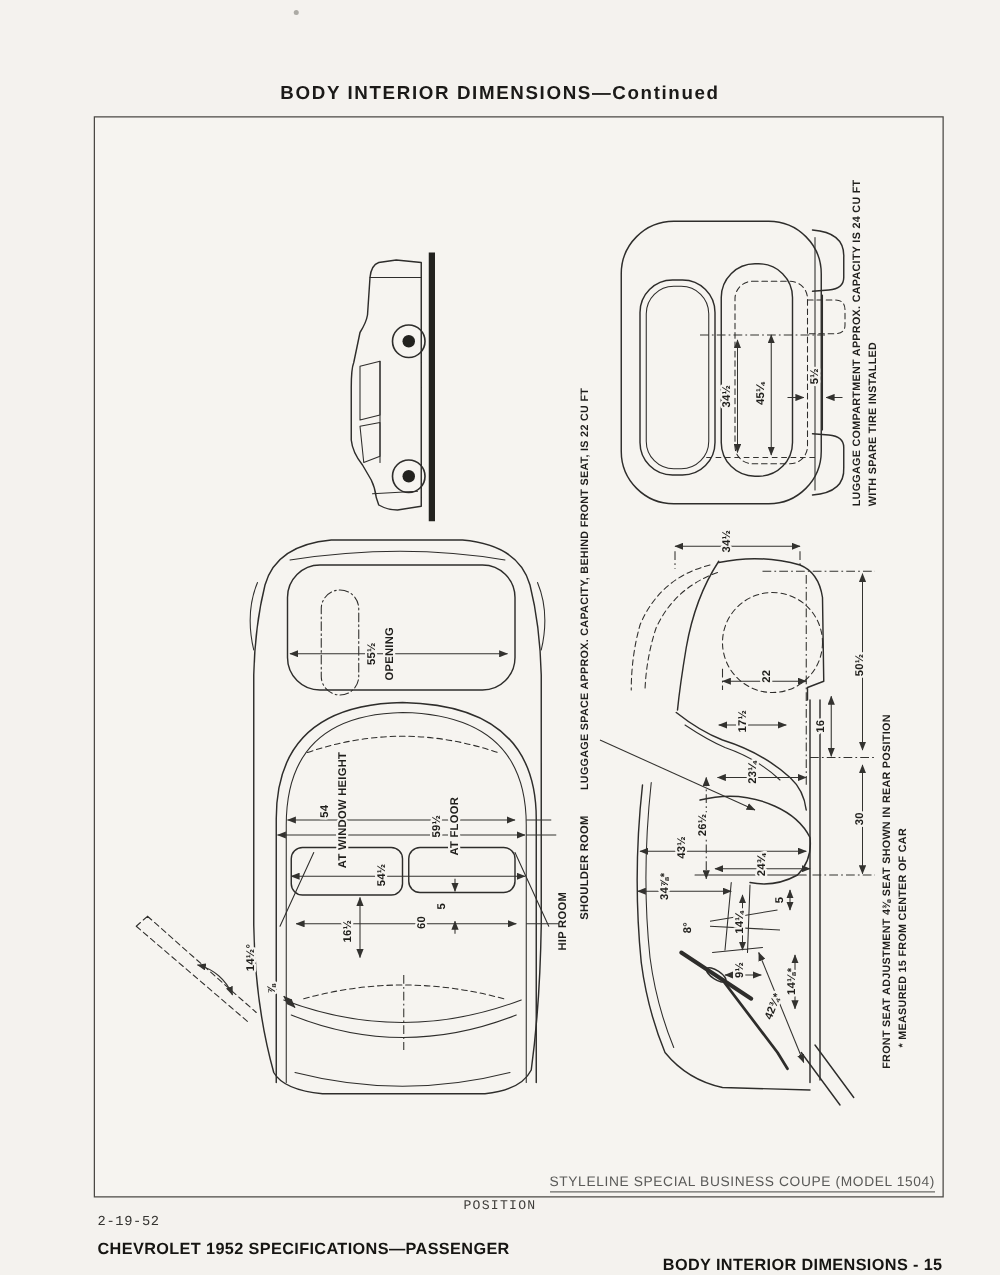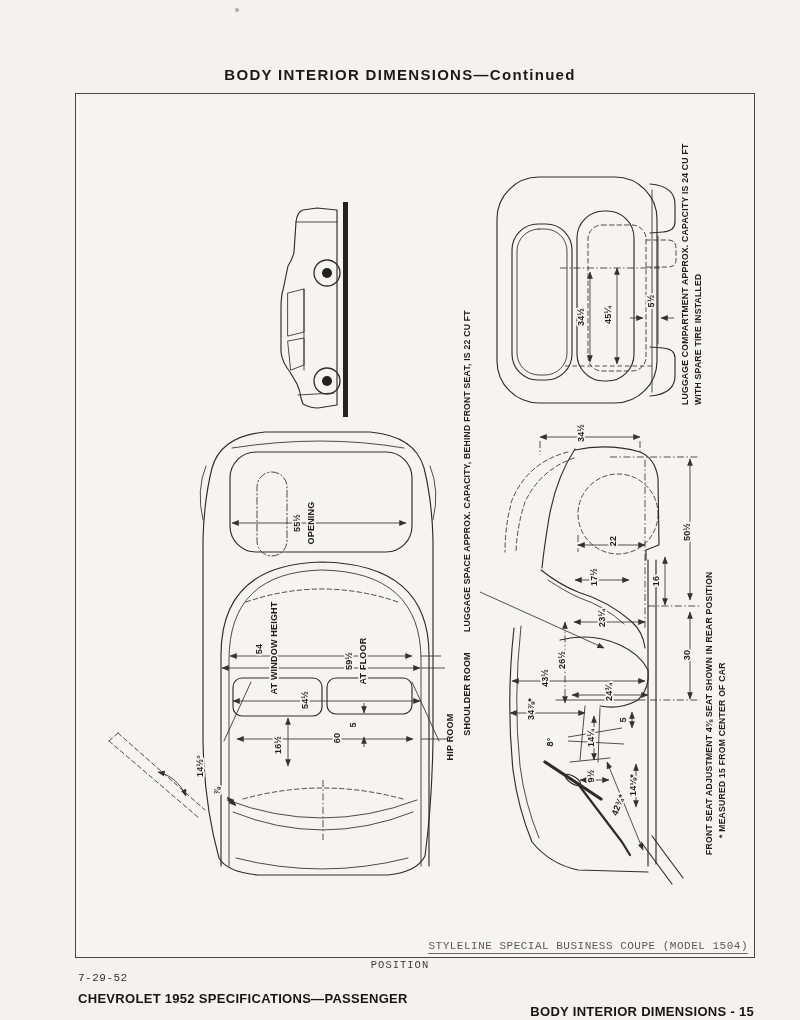--- a/index.html
+++ b/index.html
@@ -12,21 +12,21 @@
   .hdr{
     position:absolute;left:0;right:0;top:66px;text-align:center;
     font-size:15px;font-weight:bold;letter-spacing:1.3px;color:#1b1a18;
   }
   .frame{
     position:absolute;left:75px;top:93px;width:678px;height:863px;
     border:1.6px solid #4a4844;background:#f6f4f0;
   }
   .caption{
     position:absolute;right:52px;top:940px;
-    font-family:Liberation Mono, monospace;font-size:11px;letter-spacing:.5px;
+    font-family:Liberation Sans, sans-serif;font-size:11px;letter-spacing:.5px;
     color:#5a5a58;border-bottom:1.3px solid #6a6a66;padding-bottom:1px;
   }
   .continued{
     position:absolute;left:0;right:0;top:959px;text-align:center;
     font-family:"Liberation Mono",monospace;font-size:10.5px;letter-spacing:1px;color:#3e3d3a;
   }
   .datecode{
     position:absolute;left:78px;top:972px;
     font-family:"Liberation Mono",monospace;font-size:11px;letter-spacing:.5px;color:#343330;
   }
@@ -214,15 +214,15 @@
     <text class="dimlbl halo" x="621" y="806" transform="rotate(-68 621 806)" text-anchor="middle">42¾*</text>
     <text class="dimlbl halo" x="690" y="655" transform="rotate(-90 690 655)" text-anchor="middle">30</text>
     <text class="note halo" x="470" y="632" transform="rotate(-90 470 632)">LUGGAGE SPACE APPROX. CAPACITY, BEHIND FRONT SEAT, IS 22 CU FT</text>
     <text class="note" x="712" y="855" transform="rotate(-90 712 855)">FRONT SEAT ADJUSTMENT 4⅜ SEAT SHOWN IN REAR POSITION</text>
     <text class="note" x="725" y="838" transform="rotate(-90 725 838)">* MEASURED 15 FROM CENTER OF CAR</text>
   </g>
 </svg>
 
 <div class="caption">STYLELINE SPECIAL BUSINESS COUPE (MODEL 1504)</div>
 <div class="continued">POSITION</div>
-<div class="datecode">7-29-52</div>
+<div class="datecode">2-19-52</div>
 <div class="footL">CHEVROLET 1952 SPECIFICATIONS—PASSENGER</div>
 <div class="footR">BODY INTERIOR DIMENSIONS - 15</div>
 
 </body></html>

